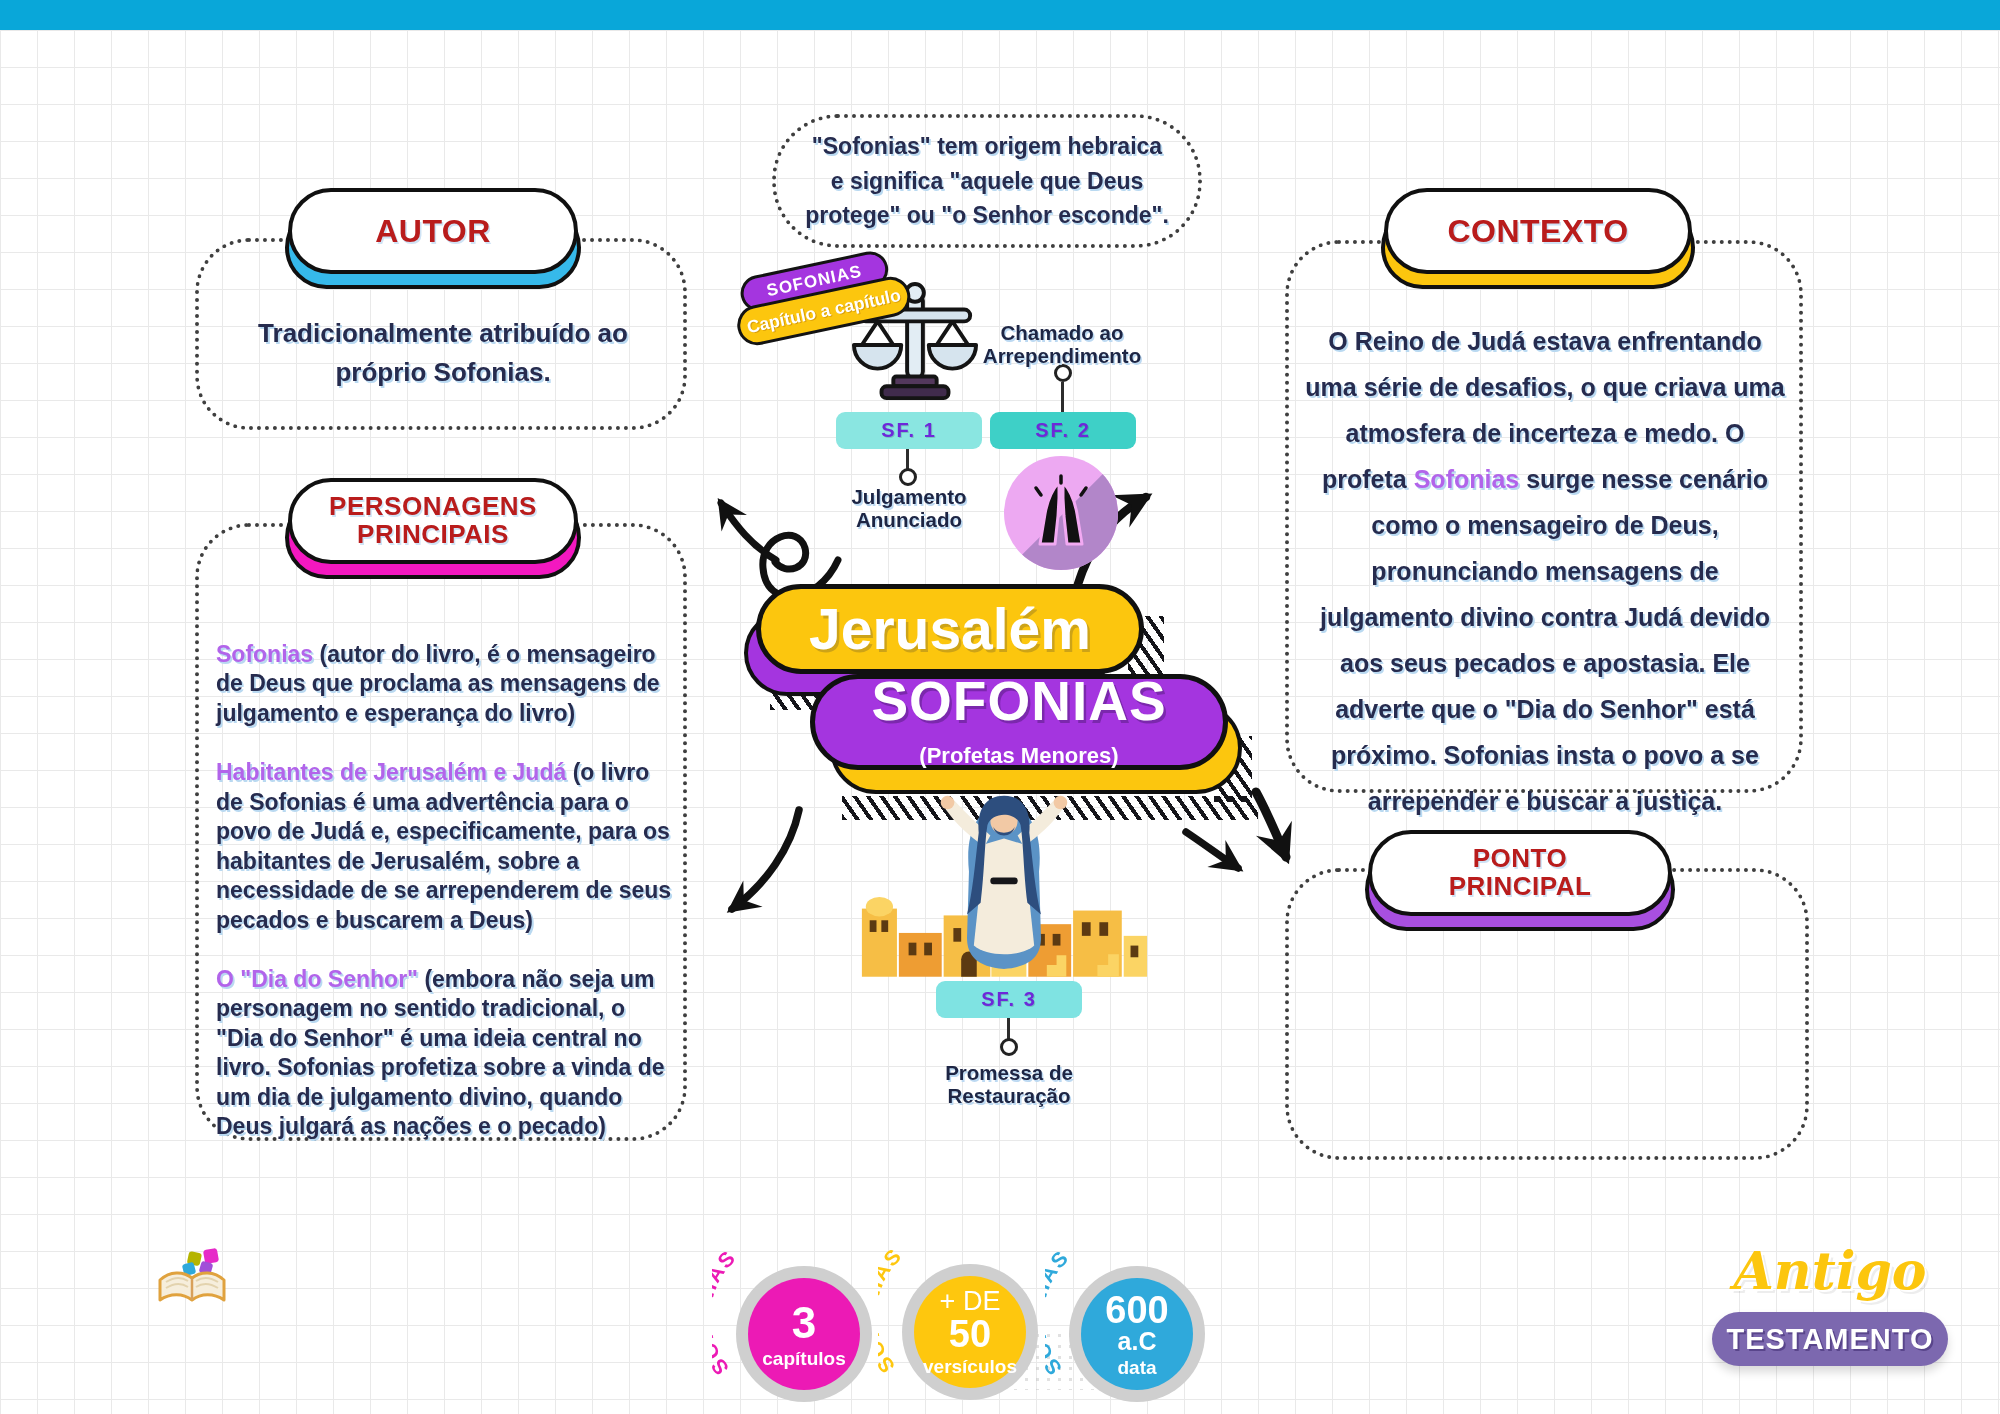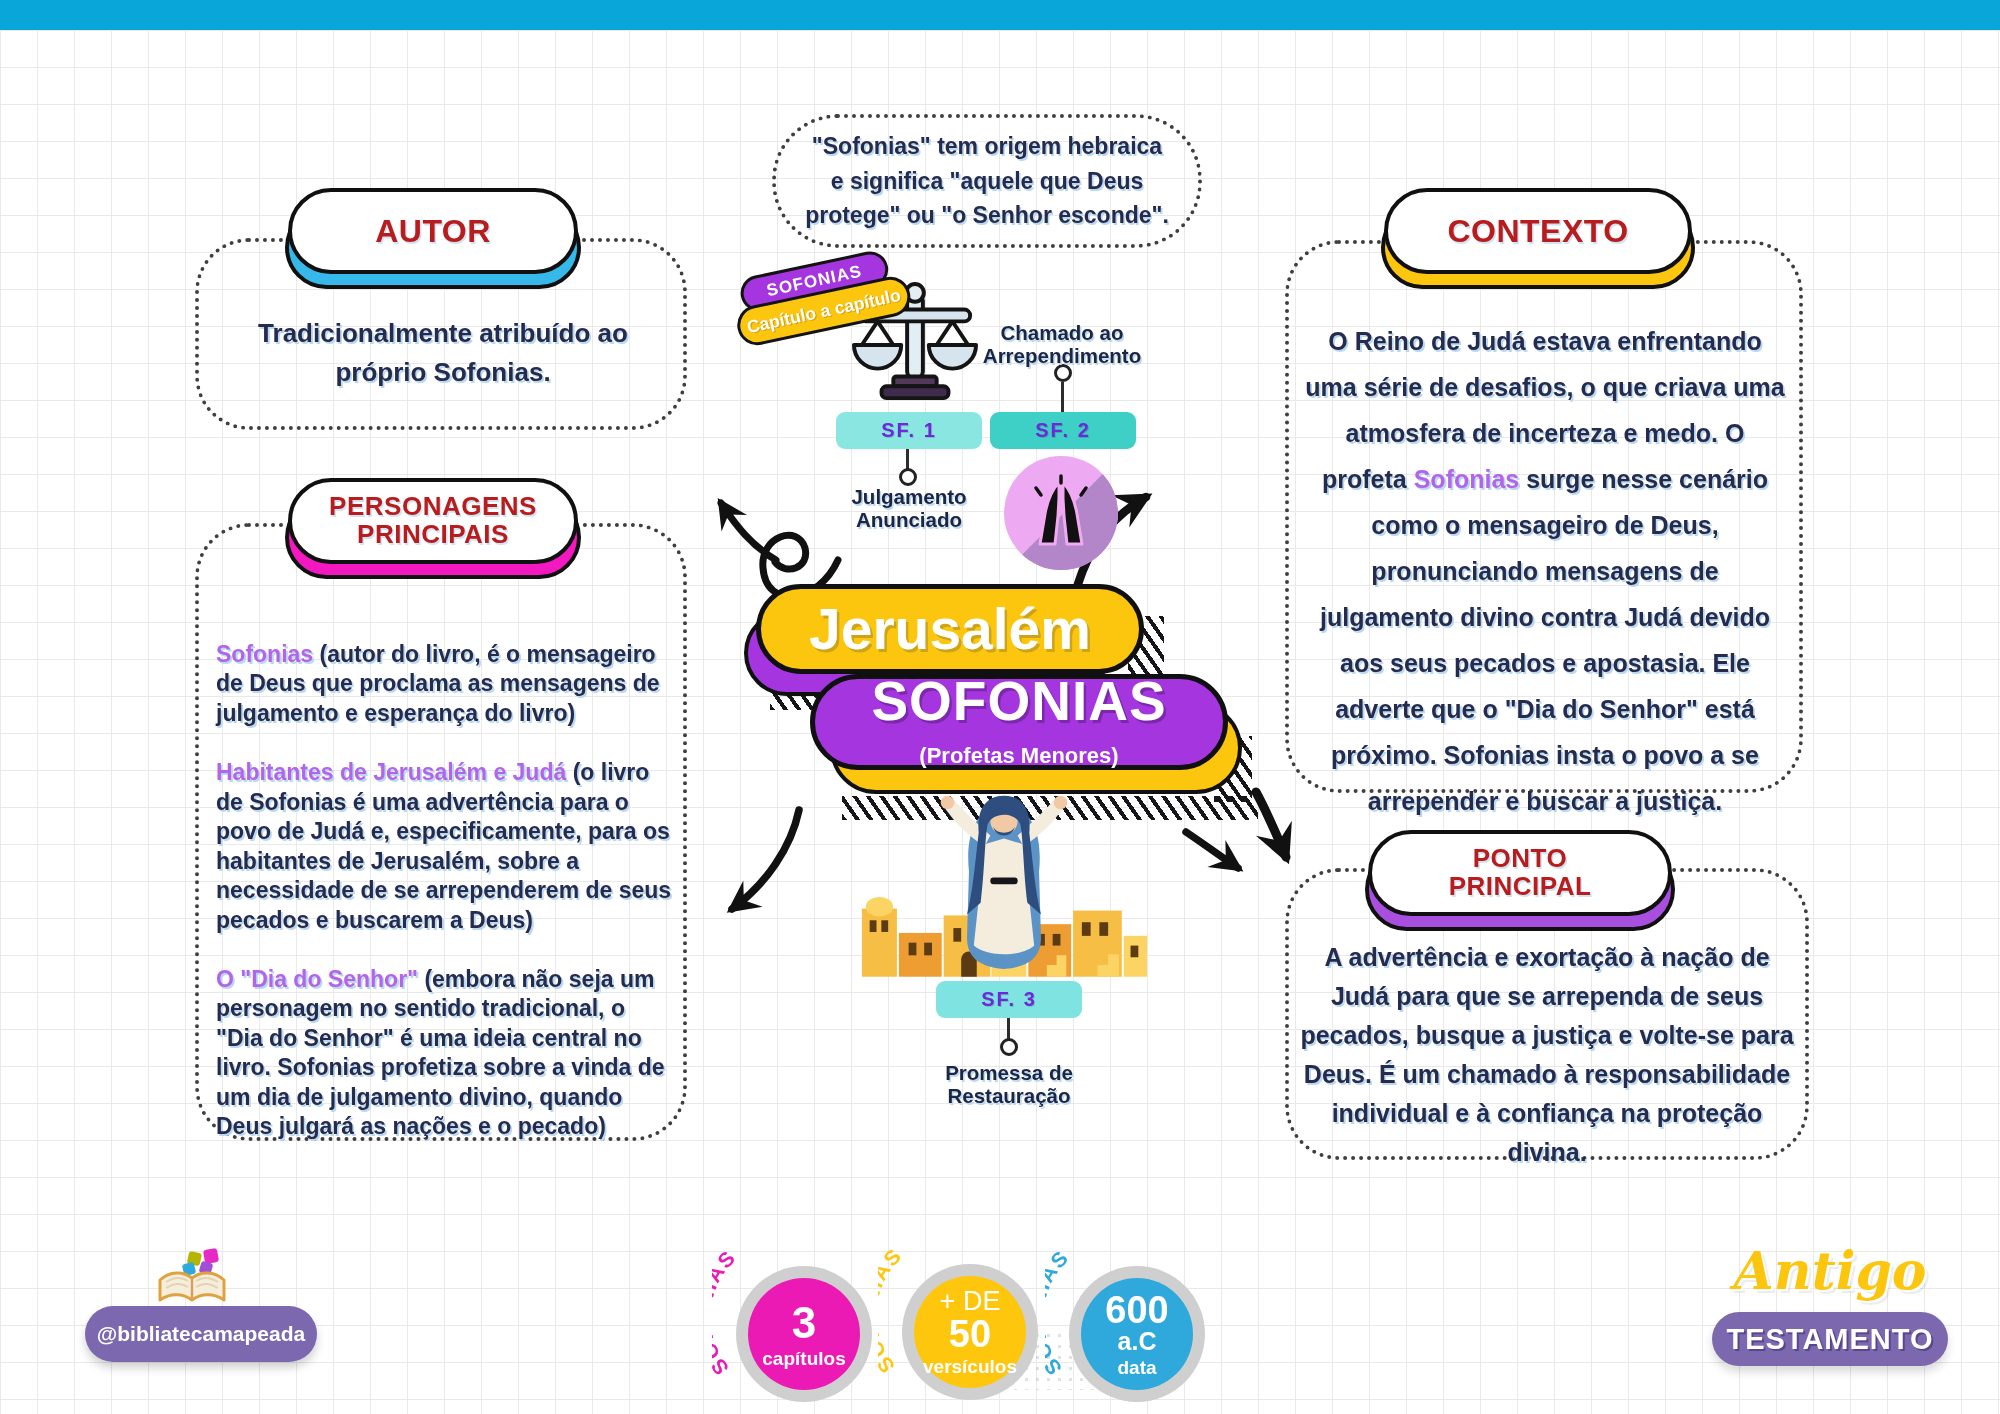--- a/index.html
+++ b/index.html
@@ -299,21 +299,20 @@
   </div>
   <div id="contexto-body" class="body-text"><span>O Reino de Judá estava enfrentando uma série de desafios, o que criava uma atmosfera de incerteza e medo. O profeta </span><span class="hl">Sofonias</span><span> surge nesse cenário como o mensageiro de Deus, pronunciando mensagens de julgamento divino contra Judá devido aos seus pecados e apostasia. Ele adverte que o "Dia do Senhor" está próximo. Sofonias insta o povo a se arrepender e buscar a justiça.</span></div>
 
   <div id="box-ponto" class="dotted"></div>
   <div id="pill-ponto" class="tpill">
     <div class="accent acc-purple"></div>
     <div class="face">
         <span>PONTO PRINCIPAL</span>
       </div>
   </div>
-  <div id="ponto-body" class="body-text">A advertência e exortação à nação de Judá para que se arrependa de seus pecados, busque a justiça e volte-se para Deus. É um chamado à responsabilidade individual e à confiança na proteção divina.</div>
 
   <div id="dots"></div>
   <div id="badge1" class="badge">
     <svg class="arc" width="170" height="170" viewBox="0 0 170 170">
       <defs>
           <path id="arc-a" d="M18,126 A70,70 0 0 1 132,24"></path>
         </defs>
       <text fill="#ec1ab5" font-size="21" font-weight="bold" letter-spacing="1.5"><textPath href="#arc-a">SOFONIAS</textPath></text>
     </svg>
     <div class="ring">
@@ -356,17 +355,16 @@
 
   <svg id="logo-book" width="84" height="62" viewBox="0 0 84 62">
     <rect x="38" y="4" width="13" height="13" rx="3" fill="#B5B400" transform="rotate(12 44 10)"></rect>
     <rect x="54" y="1" width="14" height="14" rx="3" fill="#E62AC8" transform="rotate(-10 61 8)"></rect>
     <rect x="33" y="15" width="12" height="12" rx="3" fill="#2FA9DB" transform="rotate(-14 39 21)"></rect>
     <rect x="50" y="14" width="12" height="12" rx="3" fill="#A04FD8" transform="rotate(16 56 20)"></rect>
     <path d="M10,32 C20,23 33,23 42,30 C51,23 64,23 74,32 L74,52 C64,45 51,45 42,52 C33,45 20,45 10,52 Z" fill="#F6EEDC" stroke="#E0A23E" stroke-width="3" stroke-linejoin="round"></path>
     <path d="M42,30 L42,52" stroke="#D8A05A" stroke-width="2.5"></path>
     <path d="M16,34 C24,29 32,29 38,33 M16,40 C24,35 32,35 38,39 M46,33 C52,29 60,29 68,34 M46,39 C52,35 60,35 68,40" fill="none" stroke="#E3D3AE" stroke-width="2"></path>
   </svg>
-  <div id="handle">@bibliatecamapeada</div>
 
   <div id="brand-top">Antigo</div>
   <div id="brand-bottom">TESTAMENTO</div>
 </div>
 
 </body></html>

